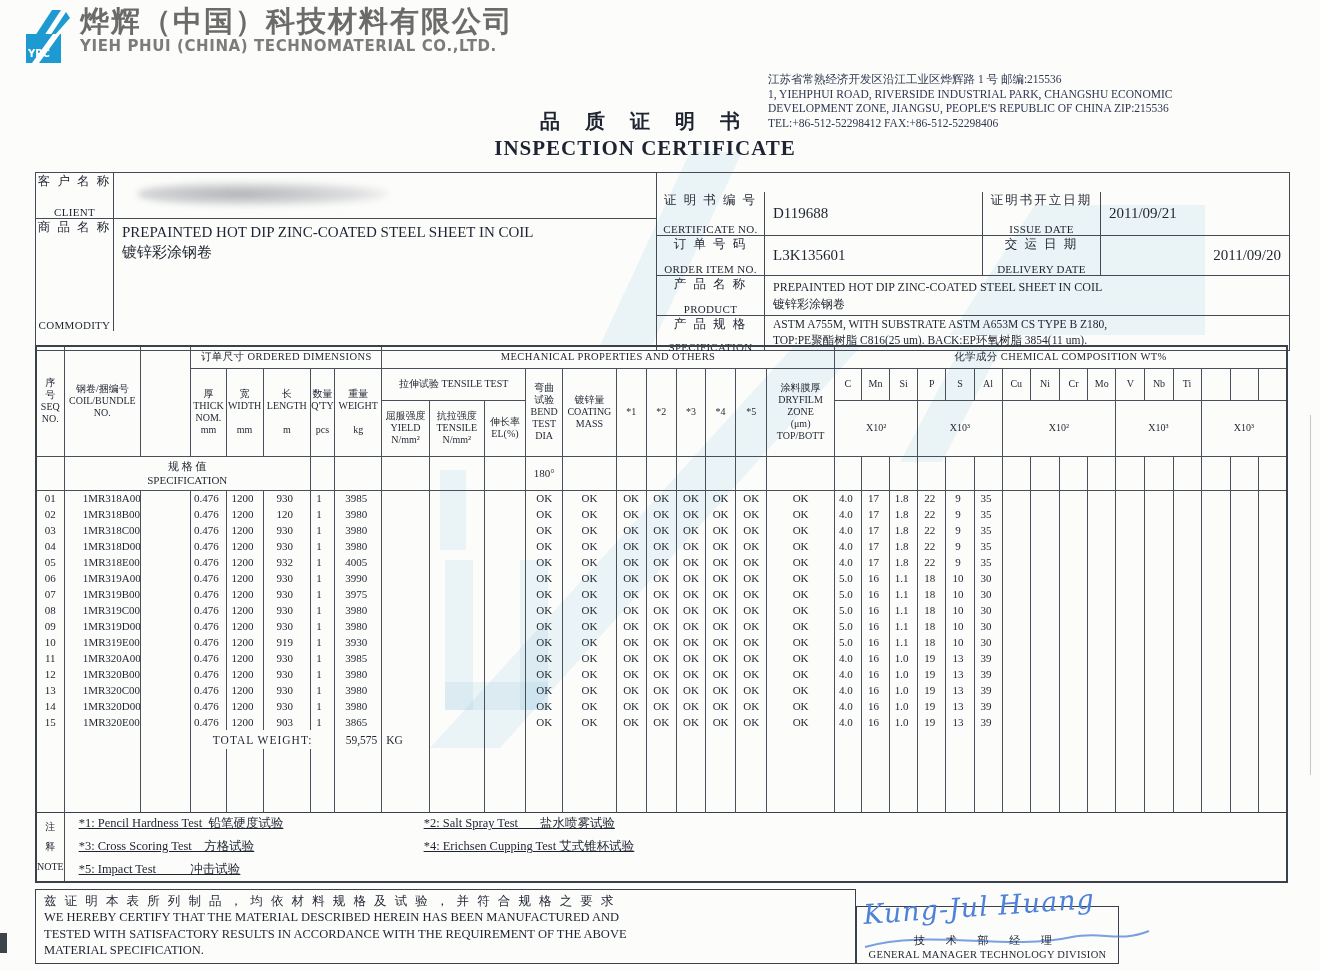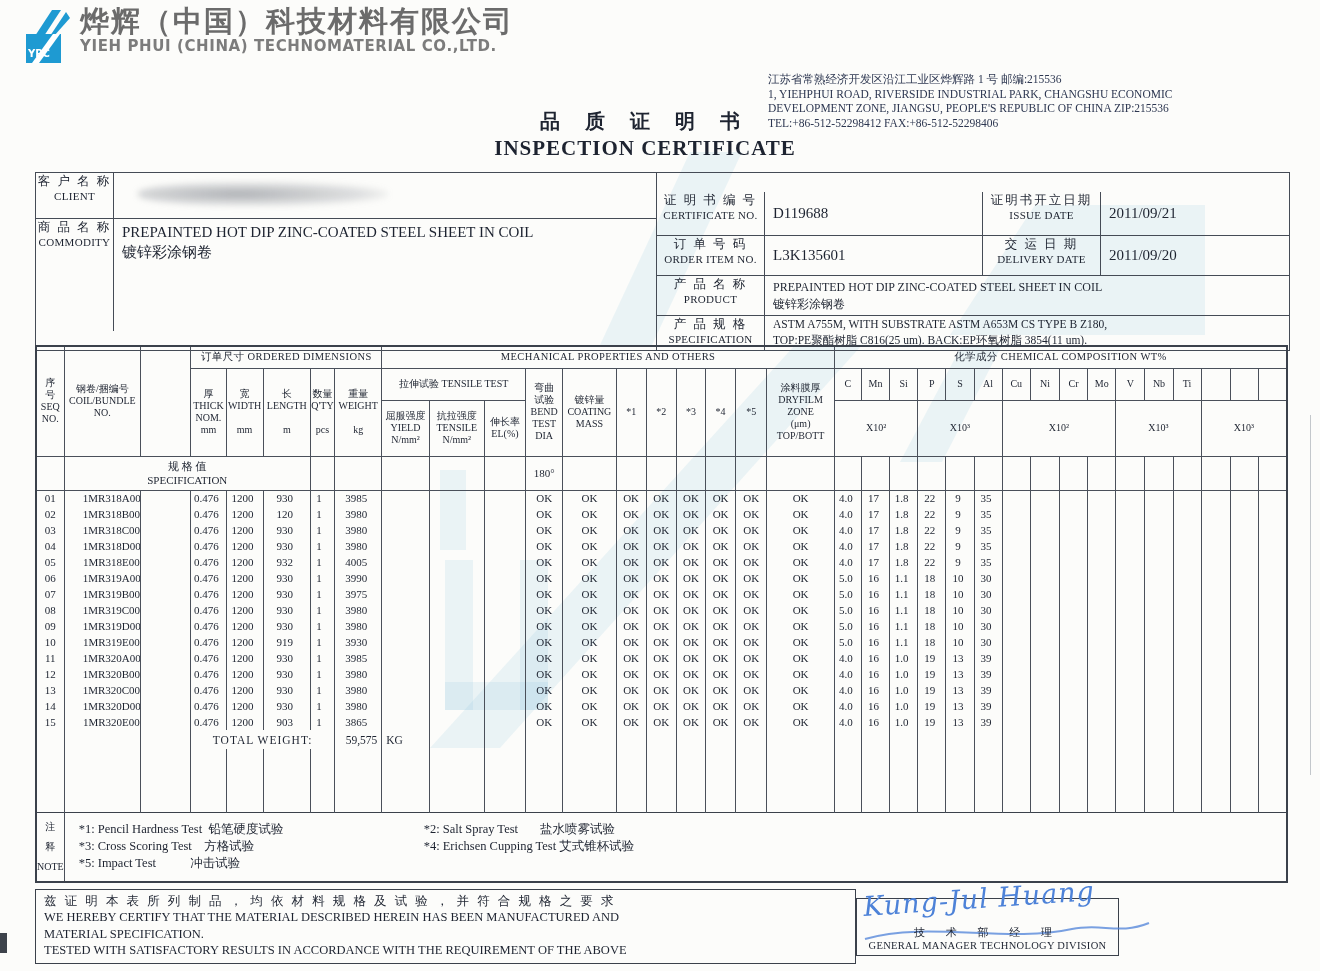--- a/index.html
+++ b/index.html
@@ -25,21 +25,21 @@
   .title-en{font-size:21px;font-weight:bold;letter-spacing:1px;margin-top:1px;}
 
   
   .info{position:absolute;top:172px;left:35px;width:1255px;display:flex;z-index:2;}
   .ibox{border:1.5px solid #454b55;box-sizing:border-box;}
   .ibox.left{width:622px;}
   .ibox.right{width:633px;border-left:none;}
   .irow{display:flex;box-sizing:border-box;}
   .bb{border-bottom:1px solid #454b55;}
   .br{border-right:1px solid #454b55;}
-  .ilabel{display:flex;flex-direction:column;justify-content:flex-start;align-items:center;text-align:center;box-sizing:border-box;}
+  .ilabel{display:flex;flex-direction:column;justify-content:space-between;align-items:center;text-align:center;box-sizing:border-box;gap:8px;}
   .ilabel .cn{font-size:12.5px;letter-spacing:2px;}
   .ilabel .en{font-size:11px;letter-spacing:0.3px;}
   .ival{font-size:15px;padding:2px 8px;box-sizing:border-box;display:flex;flex-direction:column;justify-content:center;line-height:1.35;}
   .ival.top{justify-content:flex-start;padding-top:3px;}
   .blur-blob{width:250px;height:24px;margin:6px 0 0 16px;border-radius:45%;
      background:radial-gradient(ellipse at 40% 50%,rgba(95,100,110,0.5),rgba(125,130,140,0.22) 60%,transparent 78%);
      filter:blur(3px);}
 
   
   .maintable{position:absolute;top:345px;left:35px;z-index:2;}
@@ -58,24 +58,24 @@
   td.c-thick,td.c-width,td.c-length,td.c-weight{text-align:right;padding-right:4px;}
   td.c-qty{text-align:right;padding-right:7px;}
   td.c-c,td.c-mn,td.c-si,td.c-p,td.c-s,td.c-al,td.c-cu,td.c-ni,td.c-cr,td.c-mo,td.c-v,td.c-nb,td.c-ti{text-align:right;padding-right:4px;}
   tr.totalrow td{height:19px;font-size:11.5px;border-top:none;border-bottom:none;}
   .total-label{text-align:center;letter-spacing:1px;}
   .total-unit{text-align:left;padding-left:4px;}
   tr.spacer td{height:63px;border-top:none;border-bottom:none;}
   tr.notesrow td{border-top:1.5px solid #3b414b;height:70px;vertical-align:middle;}
   .notes-label{font-size:10px;text-align:center;white-space:pre-line;line-height:2.0;}
   .notes-content{padding:2px 0 2px 14px;}
-  .notes-grid{display:grid;grid-template-columns:345px 1fr;row-gap:0;font-size:12.5px;white-space:pre;align-items:start;}
+  .notes-grid{display:grid;grid-template-columns:345px 1fr;row-gap:6px;font-size:12.5px;white-space:pre;align-items:start;text-decoration:underline;}
 
   
-  .certsec{position:absolute;top:889px;left:35px;width:1084px;display:flex;align-items:center;z-index:2;}
+  .certsec{position:absolute;top:889px;left:35px;width:1084px;display:flex;align-items:flex-end;z-index:2;}
   .certbox{width:950px;box-sizing:border-box;border:1.5px solid #3b414b;padding:3px 8px 5px 8px;
            font-size:12.5px;line-height:1.3;}
   .cert-cn{letter-spacing:2.5px;}
   .sigbox{width:305px;height:58px;box-sizing:border-box;border:1.5px solid #3b414b;border-left:1px solid #3b414b;
           position:relative;}
   .sig-name{position:absolute;top:-16px;left:6px;font-family:"DejaVu Serif",serif;font-style:italic;
             font-size:27px;color:#4d82d8;transform:rotate(-4deg);white-space:nowrap;letter-spacing:1px;}
   .sig-swoosh{position:absolute;top:10px;left:0;}
   .sig-titles{position:absolute;bottom:2px;width:100%;text-align:center;line-height:1.25;}
   .sig-title-cn{font-size:11px;letter-spacing:9px;}
@@ -165,21 +165,21 @@
       <div class="irow bb" style="height:40px;">
         <div class="ilabel br" style="width:108px;">
           <span class="cn">订 单 号 码</span>
           <span class="en">ORDER ITEM NO.</span>
         </div>
         <div class="ival br" style="width:218px;">L3K135601</div>
         <div class="ilabel br" style="width:118px;">
           <span class="cn">交 运 日 期</span>
           <span class="en">DELIVERY DATE</span>
         </div>
-        <div class="ival" style="flex:1;">2011/09/20</div>
+        <div class="ival" style="flex:1;text-align:right;">2011/09/20</div>
       </div>
       <div class="irow bb" style="height:40px;">
         <div class="ilabel br" style="width:108px;">
           <span class="cn">产 品 名 称</span>
           <span class="en">PRODUCT</span>
         </div>
         <div class="ival" style="flex:1;font-size:12px;">
           <div>PREPAINTED HOT DIP ZINC-COATED STEEL SHEET IN COIL</div>
           <div>镀锌彩涂钢卷</div>
         </div>
@@ -999,22 +999,22 @@
         </td>
       </tr>
     </tbody>
   </table>
   </div>
 
   <div class="certsec">
     <div class="certbox">
       <div class="cert-cn">兹 证 明 本 表 所 列 制 品 ， 均 依 材 料 规 格 及 试 验 ， 并 符 合 规 格 之 要 求</div>
       <div>WE HEREBY CERTIFY THAT THE MATERIAL  DESCRIBED  HEREIN  HAS BEEN  MANUFACTURED  AND</div>
+      <div>TESTED WITH SATISFACTORY RESULTS IN ACCORDANCE WITH THE REQUIREMENT  OF  THE  ABOVE</div>
       <div>MATERIAL SPECIFICATION.</div>
-      <div>TESTED WITH SATISFACTORY RESULTS IN ACCORDANCE WITH THE REQUIREMENT  OF  THE  ABOVE</div>
     </div>
     <div class="sigbox">
       <svg class="sig-swoosh" width="300" height="40">
         <path d="M8,30 C70,12 150,34 215,20 C245,14 262,26 292,14" stroke="#4d82d8" stroke-width="2" fill="none" opacity="0.75"></path>
       </svg>
       <div class="sig-name">Kung-Jul Huang</div>
       <div class="sig-titles">
         <div class="sig-title-cn">技  术  部  经  理</div>
         <div class="sig-title-en">GENERAL MANAGER TECHNOLOGY DIVISION</div>
       </div>

